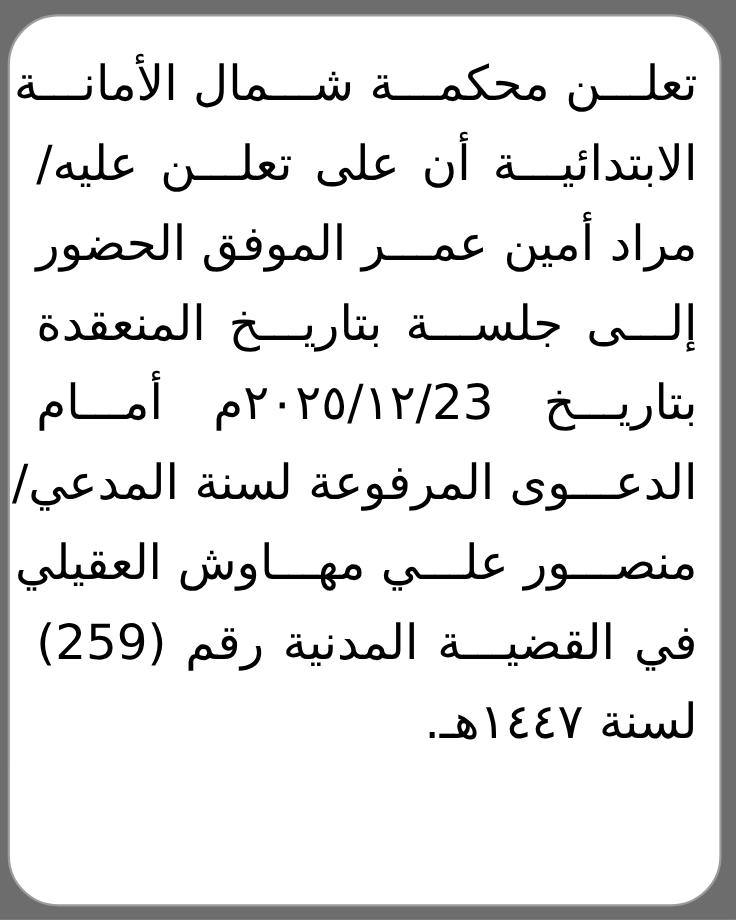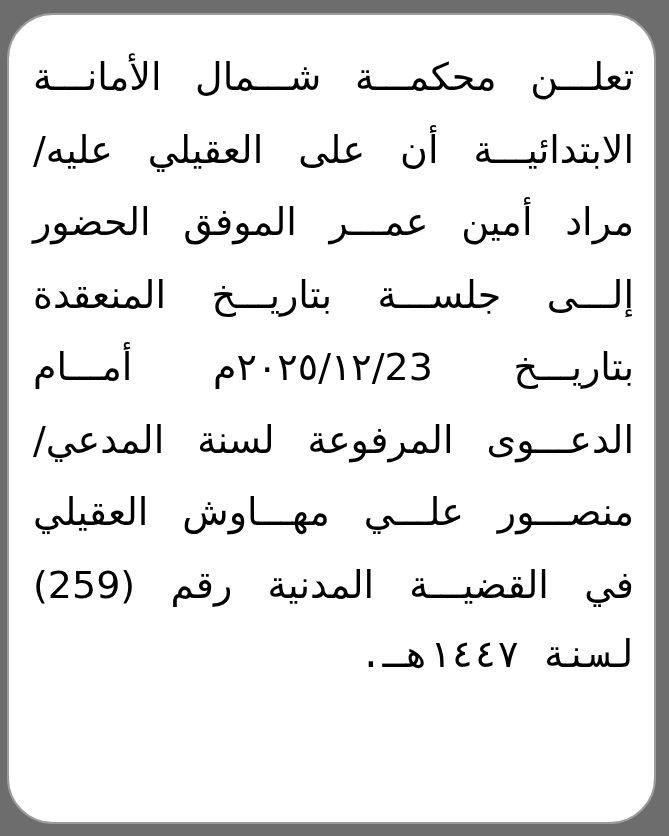--- a/index.html
+++ b/index.html
@@ -31,43 +31,42 @@
     background: var(--card-bg);
     border: 2px solid var(--card-border);
     border-radius: 46px;
     padding: 26px 20px 0 24px;
     overflow: hidden;
   }
   .notice-text {
     direction: rtl;
     unicode-bidi: embed;
     color: var(--text-color);
-    font-size: 38px;
+    font-size: 44px;
     line-height: 72.5px;
     font-weight: 400;
   }
   .line {
     white-space: nowrap;
     text-align: justify;
     text-align-last: justify;
   }
   .line.final {
     text-align: center;
     text-align-last: right;
-    font-family: Liberation Mono, monospace;
   }
 </style>
 </head>
 <body>
 
 <div class="frame">
   <div class="card">
     <div class="notice-text">
       <div class="line">تعلـــن محكمـــة شـــمال الأمانـــة</div>
-      <div class="line">الابتدائيـــة أن على العقيلي عليه/</div>
+      <div class="line">الابتدائيـــة أن على تعلـــن عليه/</div>
       <div class="line">مراد أمين عمـــر الموفق الحضور</div>
       <div class="line">إلـــى جلســـة بتاريـــخ المنعقدة</div>
       <div class="line">بتاريـــخ ٢٠٢٥/١٢/23م أمـــام</div>
       <div class="line">الدعـــوى المرفوعة لسنة المدعي/</div>
       <div class="line">منصـــور علـــي مهـــاوش العقيلي</div>
       <div class="line">في القضيـــة المدنية رقم (259)</div>
       <div class="line final">لسنة ١٤٤٧هـ.</div>
     </div>
   </div>
 </div>

